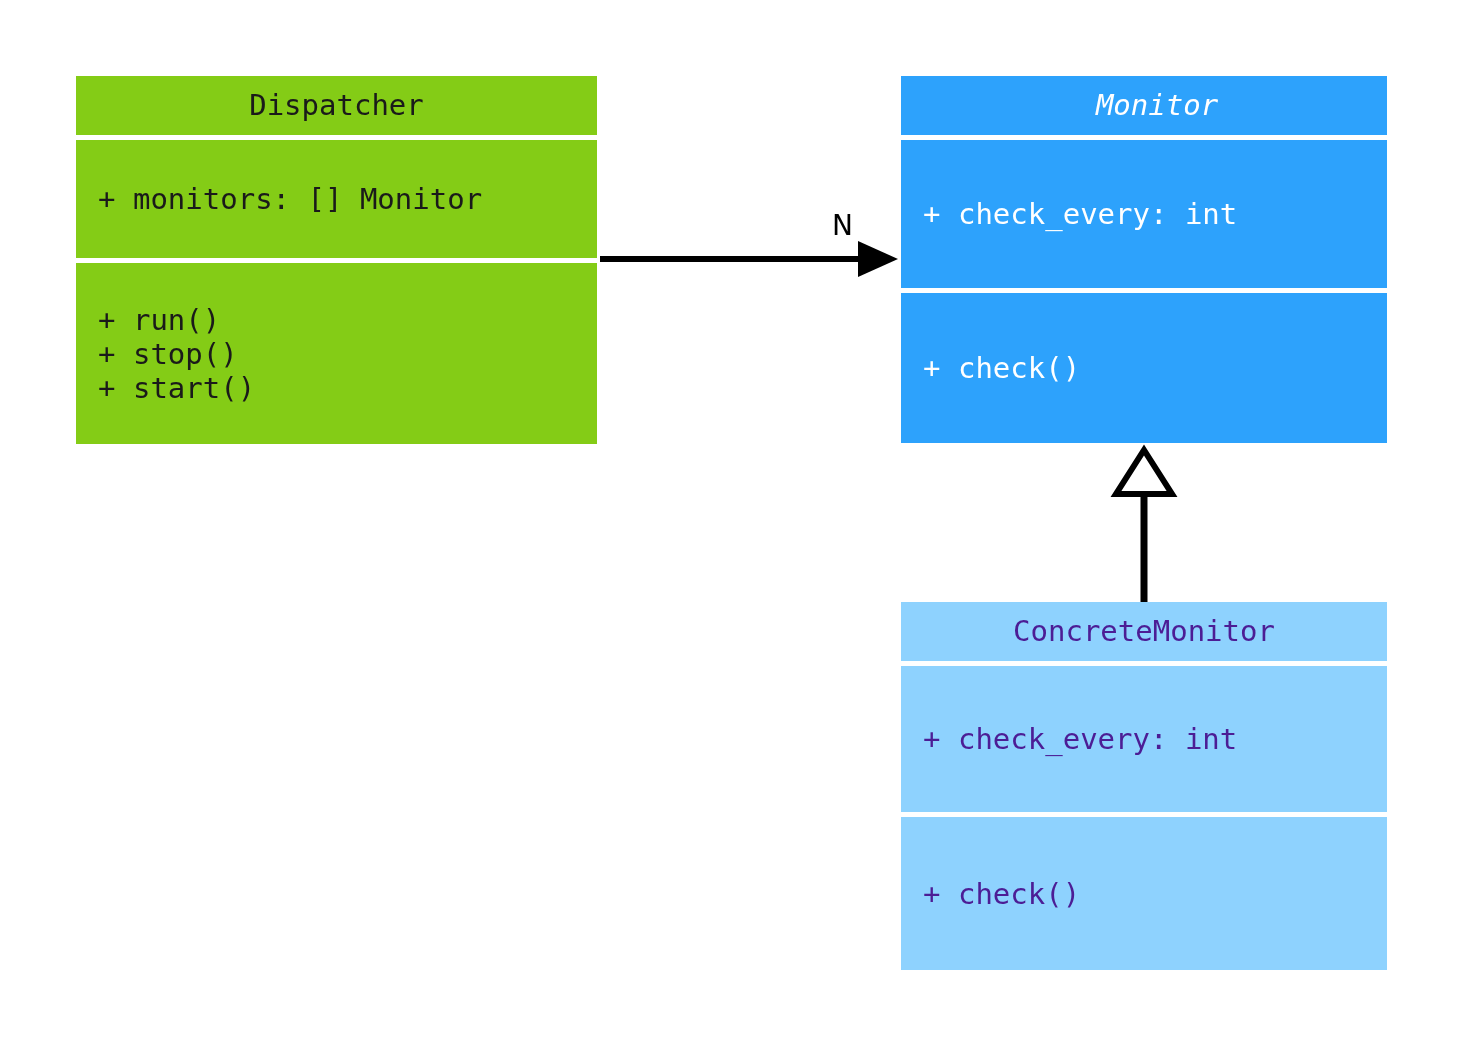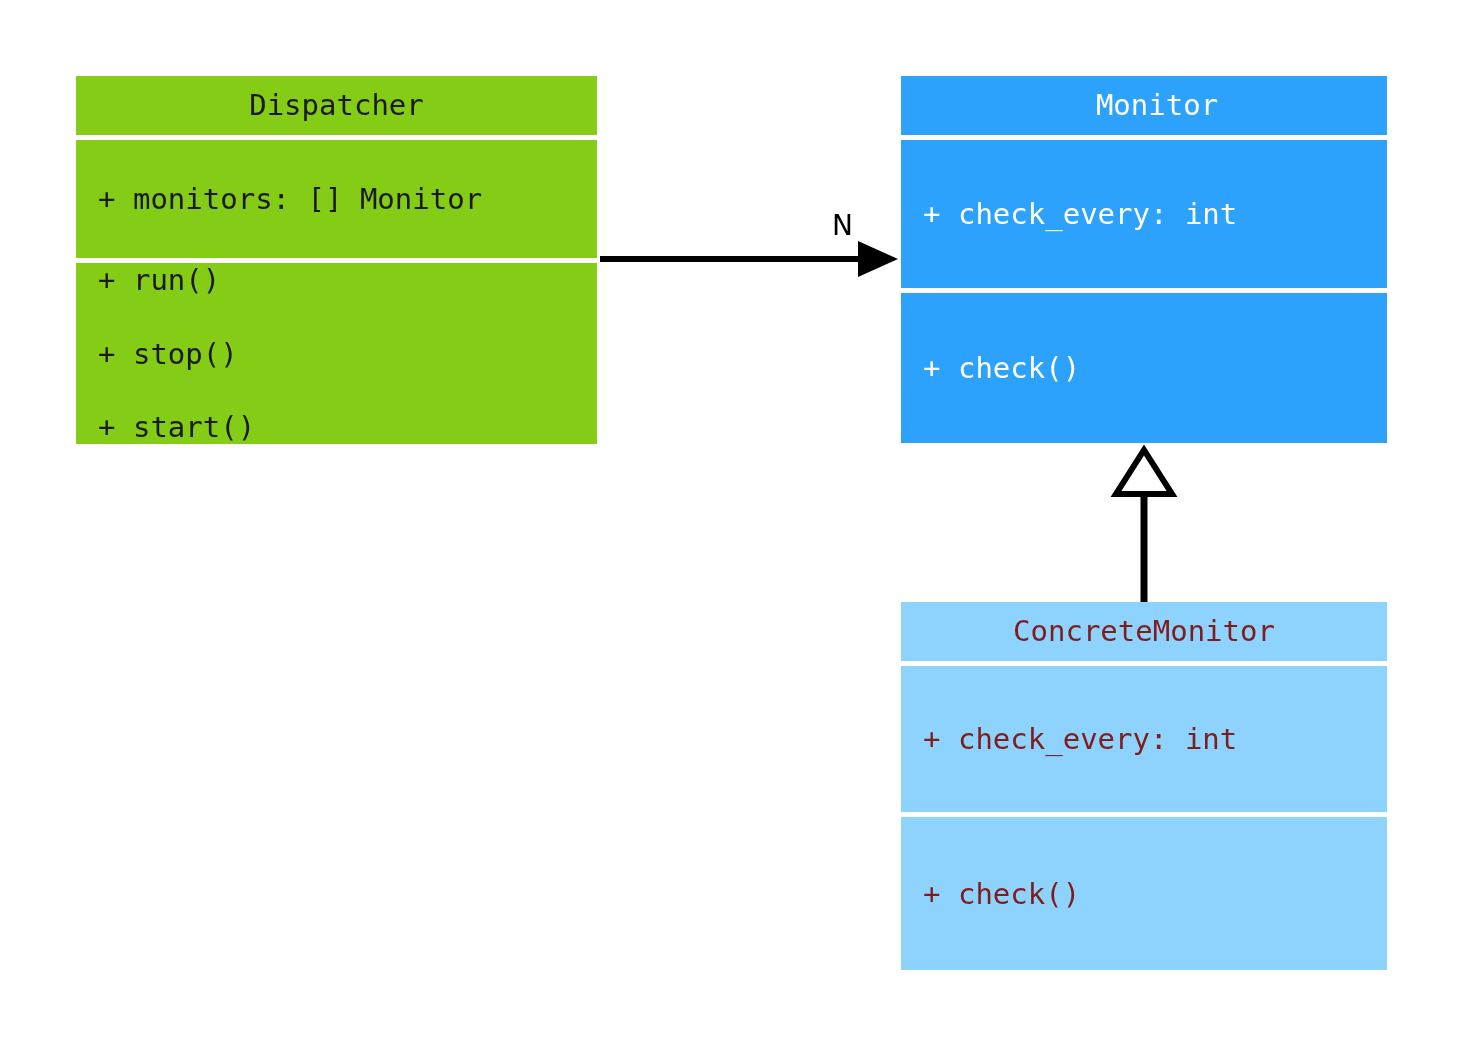--- a/index.html
+++ b/index.html
@@ -38,20 +38,21 @@
     overflow: hidden;
   }
   .uml-title {
     text-align: center;
     font-size: 29px;
     line-height: 1.15;
     letter-spacing: 0px;
     white-space: pre;
   }
   .uml-title.abstract {
+    font-style: italic;
     padding-left: 26px;
   }
   .uml-member {
     text-align: left;
     font-size: 29px;
     line-height: 34px;
     white-space: pre;
     padding-left: 22px;
   }
   .members-block {
@@ -71,41 +72,41 @@
   #class-dispatcher {
     left: 76px;
     top: 76px;
     width: 521px;
     height: 368px;
     background: #84cc16;
     color: #1a1a1a;
   }
   #class-dispatcher .c-title   { height: 59px; }
   #class-dispatcher .c-attrs   { height: 118px; border-radius: 20px; }
-  #class-dispatcher .c-methods { flex: 1 1 auto; justify-content: space-between; }
+  #class-dispatcher .c-methods { flex: 1 1 auto; }
 
   #class-monitor {
     left: 901px;
     top: 76px;
     width: 486px;
     height: 367px;
     background: #2da2fc;
     color: #ffffff;
   }
   #class-monitor .c-title   { height: 59px; }
   #class-monitor .c-attrs   { height: 148px; }
   #class-monitor .c-methods { flex: 1 1 auto; }
 
   #class-concretemonitor {
     left: 901px;
     top: 602px;
     width: 486px;
     height: 368px;
     background: #8ed2fe;
-    color: #7f1d1d;
+    color: #4c1d95;
   }
   #class-concretemonitor .c-title   { height: 59px; }
   #class-concretemonitor .c-attrs   { height: 146px; }
   #class-concretemonitor .c-methods { flex: 1 1 auto; }
 
   
   #connectors {
     position: absolute;
     left: 0;
     top: 0;

